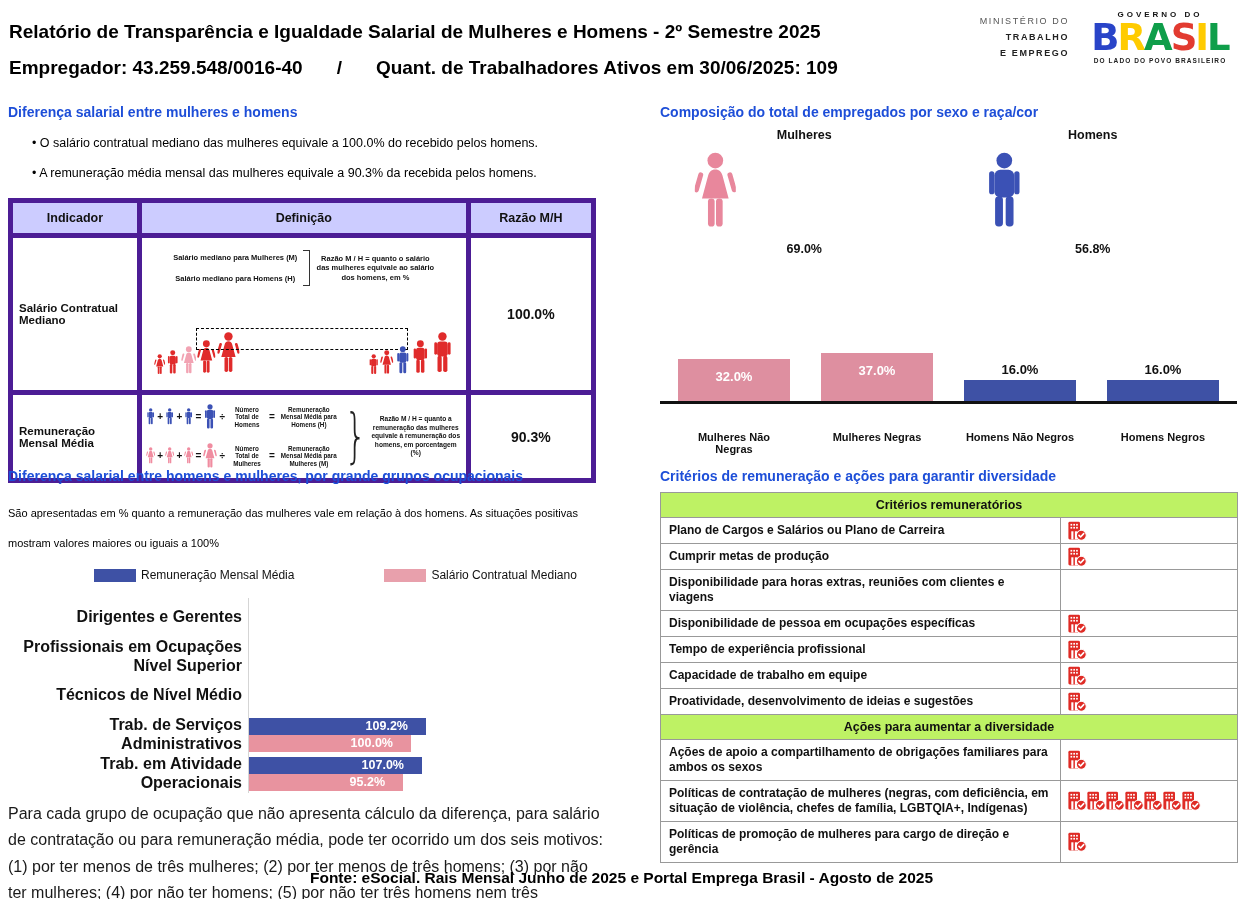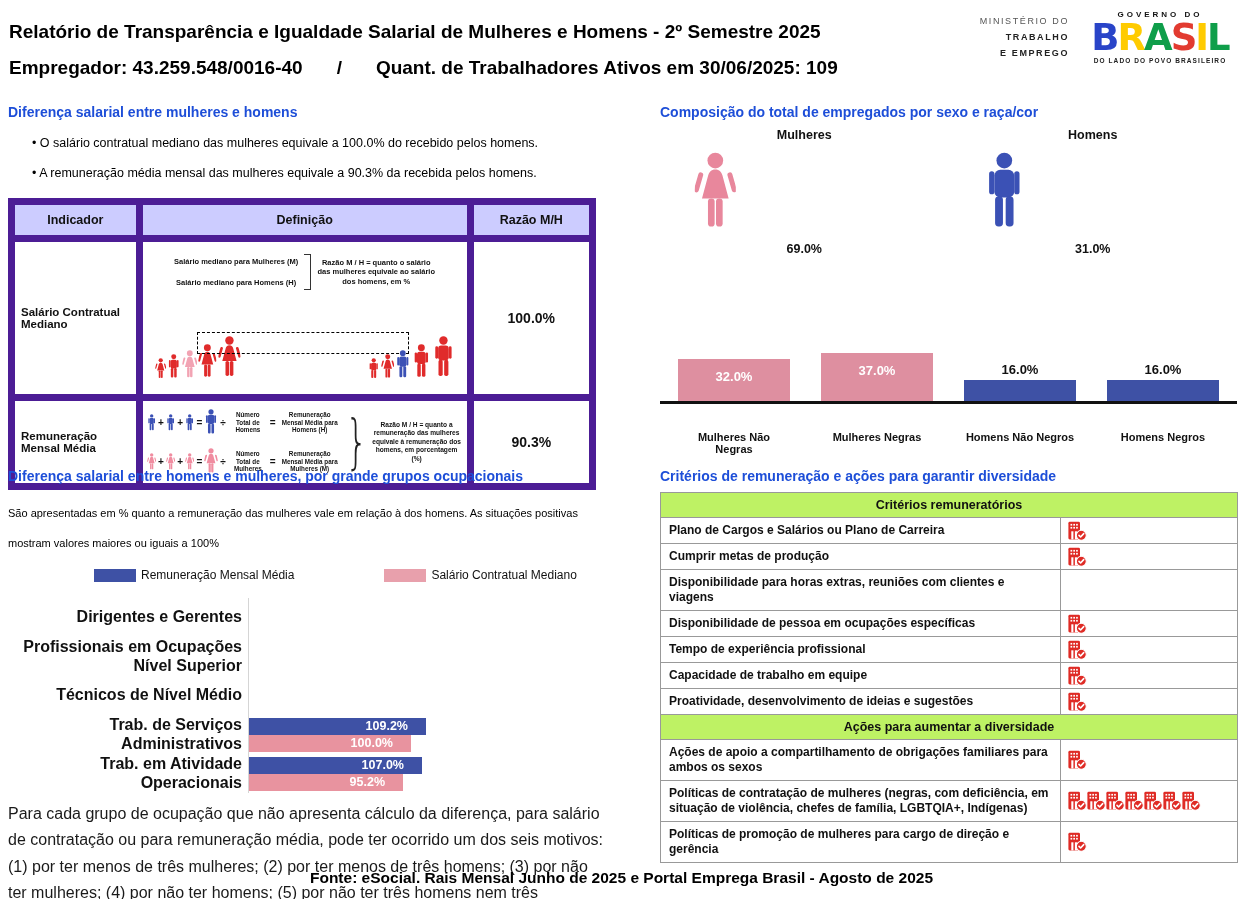--- a/index.html
+++ b/index.html
@@ -21,21 +21,21 @@
 
   
   .sec-title { font-size:14px; font-weight:bold; color:#1d4ed8; }
 
   
   #sec1 { position:absolute; left:8px; top:104px; width:605px; }
   #sec1 ul { list-style:none; margin:12px 0 0 24px; font-size:12.5px; color:#000; }
   #sec1 li { padding:4px 0 12px 0; }
   #sec1 li::before { content:"• "; }
   table.ind { border-collapse:collapse; width:588px; margin-top:6px; }
-  table.ind th, table.ind td { border:7px solid #4c1d95; }
+  table.ind th, table.ind td { border:5px solid #4c1d95; }
   table.ind th { background:#CCCCFF; font-size:12.5px; font-weight:bold; padding:8px 4px; }
   th.c1 { width:140px; } th.c2 { width:300px; } th.c3 { width:148px; }
   td.ind-name { font-size:11.5px; font-weight:bold; padding:4px 6px; }
   td.ind-ratio { font-size:14px; font-weight:bold; text-align:center; }
   td.ind-def { padding:2px; }
 
   .median-box { position:relative; height:148px; }
   .med-top { display:flex; justify-content:center; align-items:center; gap:6px; padding-top:10px; }
   .med-lines { text-align:center; font-size:7.5px; font-weight:bold; line-height:1; }
   .med-lines div + div { margin-top:14px; }
@@ -294,21 +294,21 @@
           </div>
         <div class="sex-pct">69.0%</div>
       </div>
       <div class="sex-block">
         <div class="sex-label">Homens</div>
         <div class="sex-icon">
             <svg viewBox="0 0 24 48" style="height: 82px; width: 42.64px; color: rgb(59, 81, 181); display: block;">
               <use href="#fig-male"></use>
             </svg>
           </div>
-        <div class="sex-pct">31.0%</div>
+        <div class="sex-pct">56.8%</div>
       </div>
     </div>
     <div class="comp-chart">
         <div class="comp-wrap">
           <div class="comp-val in" style="top: 57px;">32.0%</div>
           <div class="comp-bar" style="height: 42px; background: rgb(222, 143, 160);"></div>
         </div>
         <div class="comp-wrap">
           <div class="comp-val in" style="top: 51px;">37.0%</div>
           <div class="comp-bar" style="height: 48px; background: rgb(222, 143, 160);"></div>

